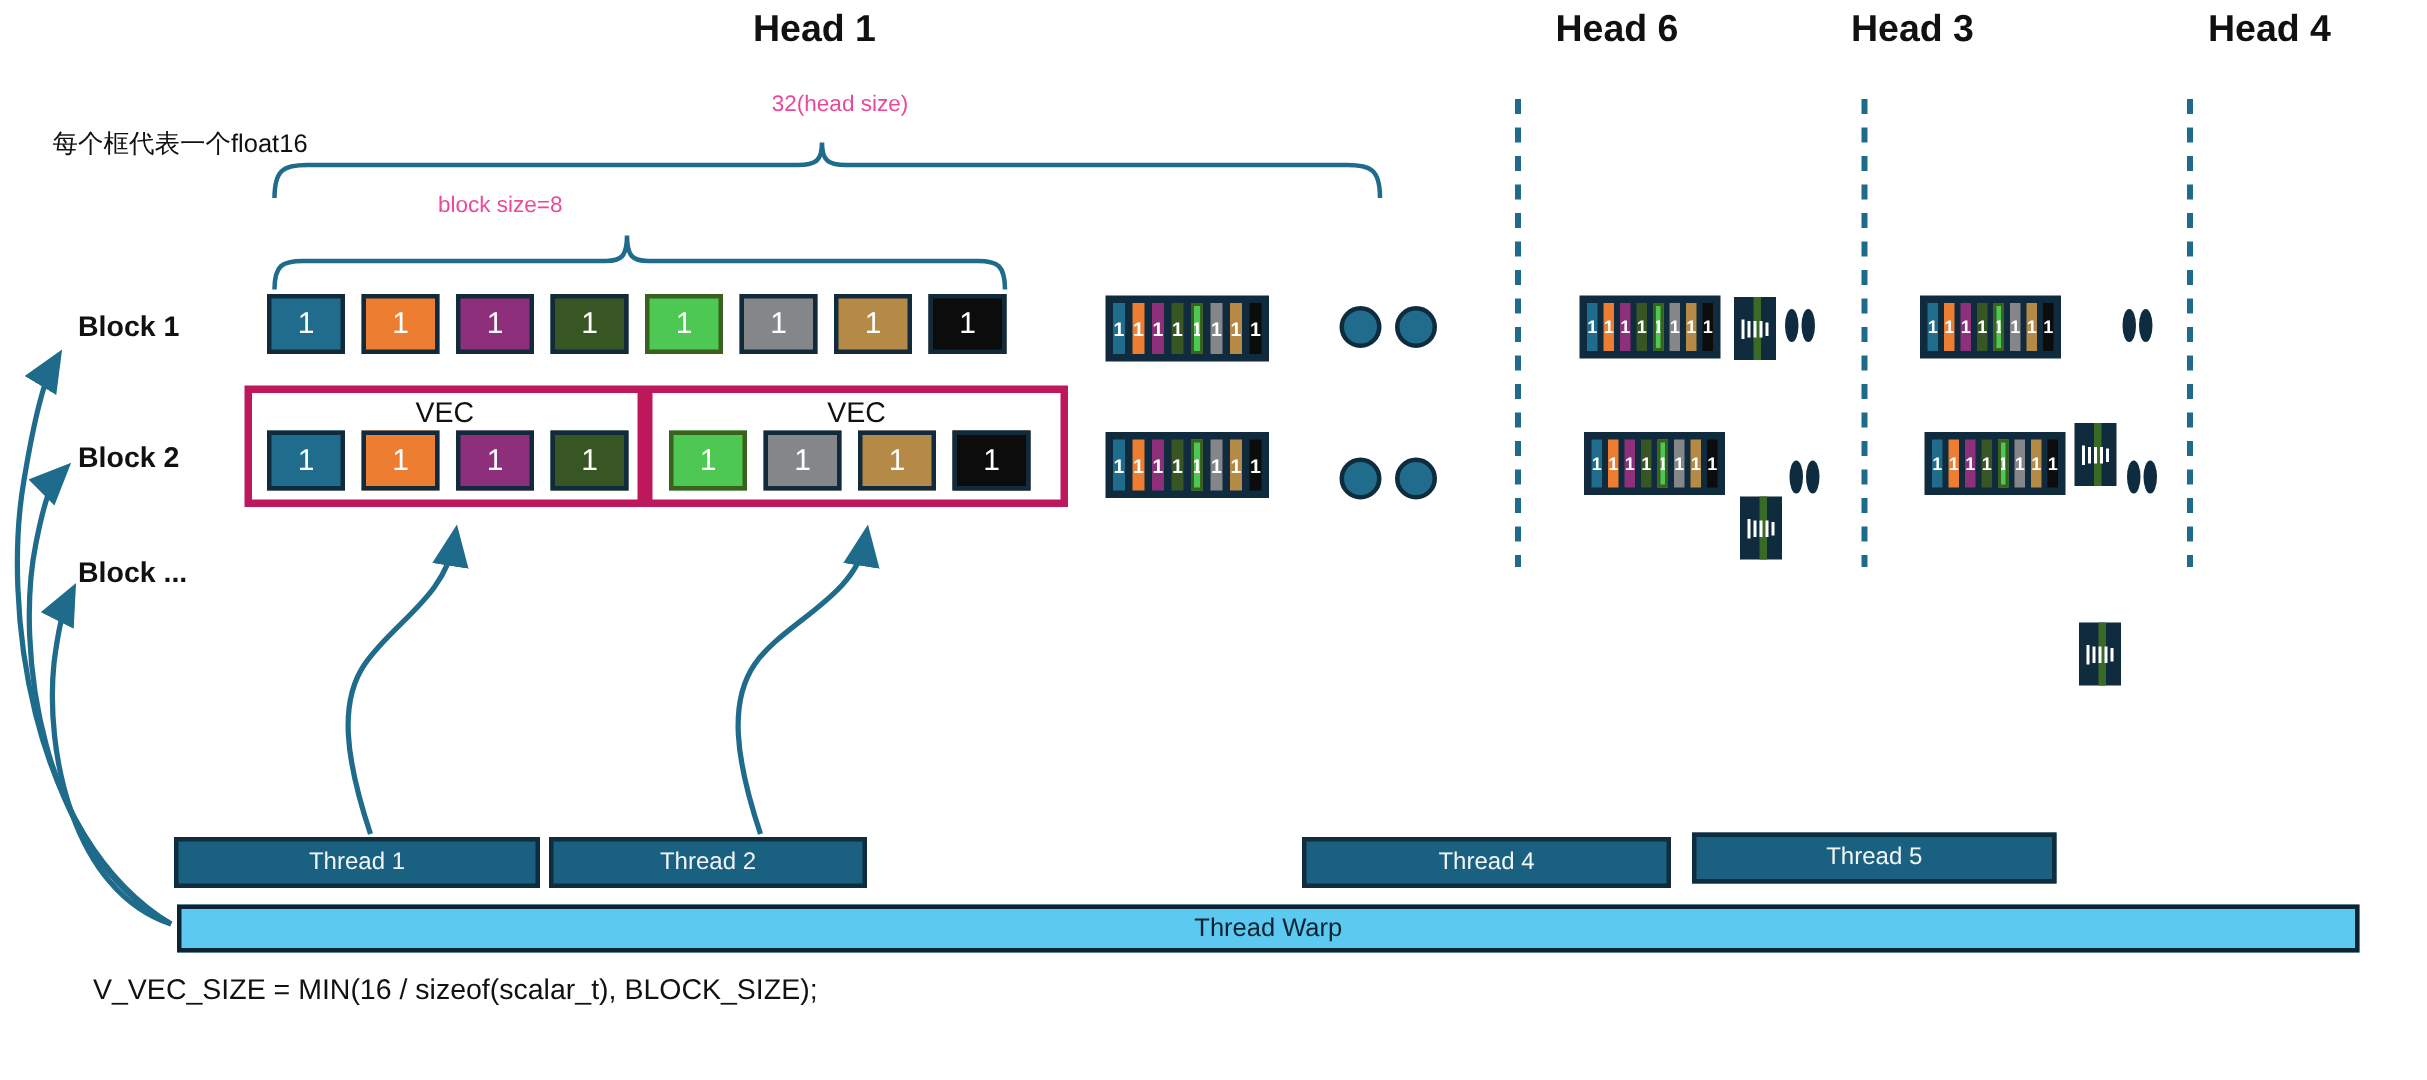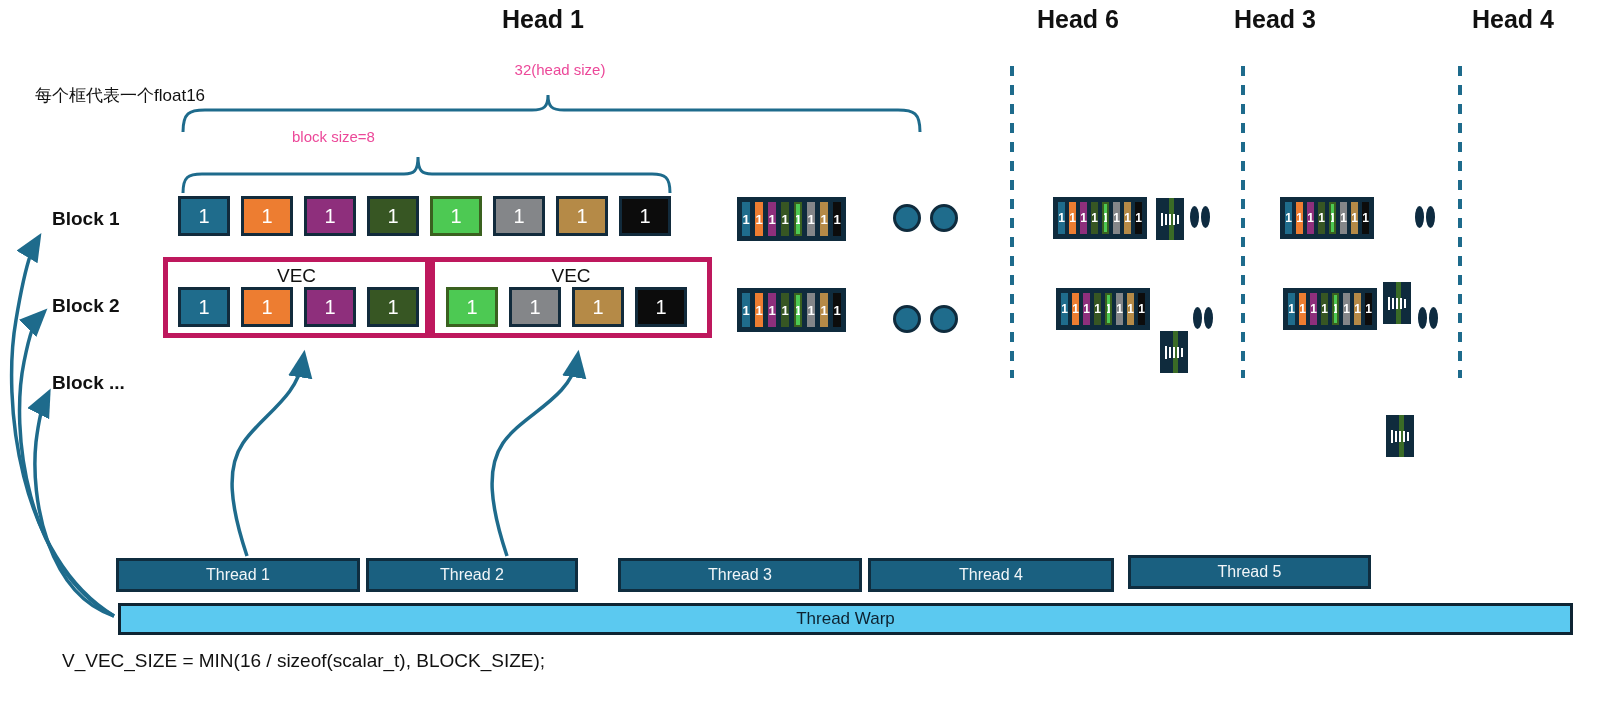--- a/index.html
+++ b/index.html
@@ -214,23 +214,20 @@
       <div class="ellipse"></div>
       <div class="ellipse"></div>
     </div>
 
   <div class="abs thread-box" style="left:116px;top:558px;width:244px;">
       <span>Thread 1</span>
     </div>
   <div class="abs thread-box" style="left:366px;top:558px;width:212px;">
       <span>Thread 2</span>
     </div>
-  <div class="abs thread-box" style="left:618px;top:558px;width:244px;">
-      <span>Thread 3</span>
-    </div>
   <div class="abs thread-box" style="left:868px;top:558px;width:246px;">
       <span>Thread 4</span>
     </div>
   <div class="abs thread-box" style="left:1128px;top:555px;width:243px;">
       <span>Thread 5</span>
     </div>
 
   <div class="abs warp-box" style="left:118px;top:603px;width:1455px;">
       <span>Thread Warp</span>
     </div>

